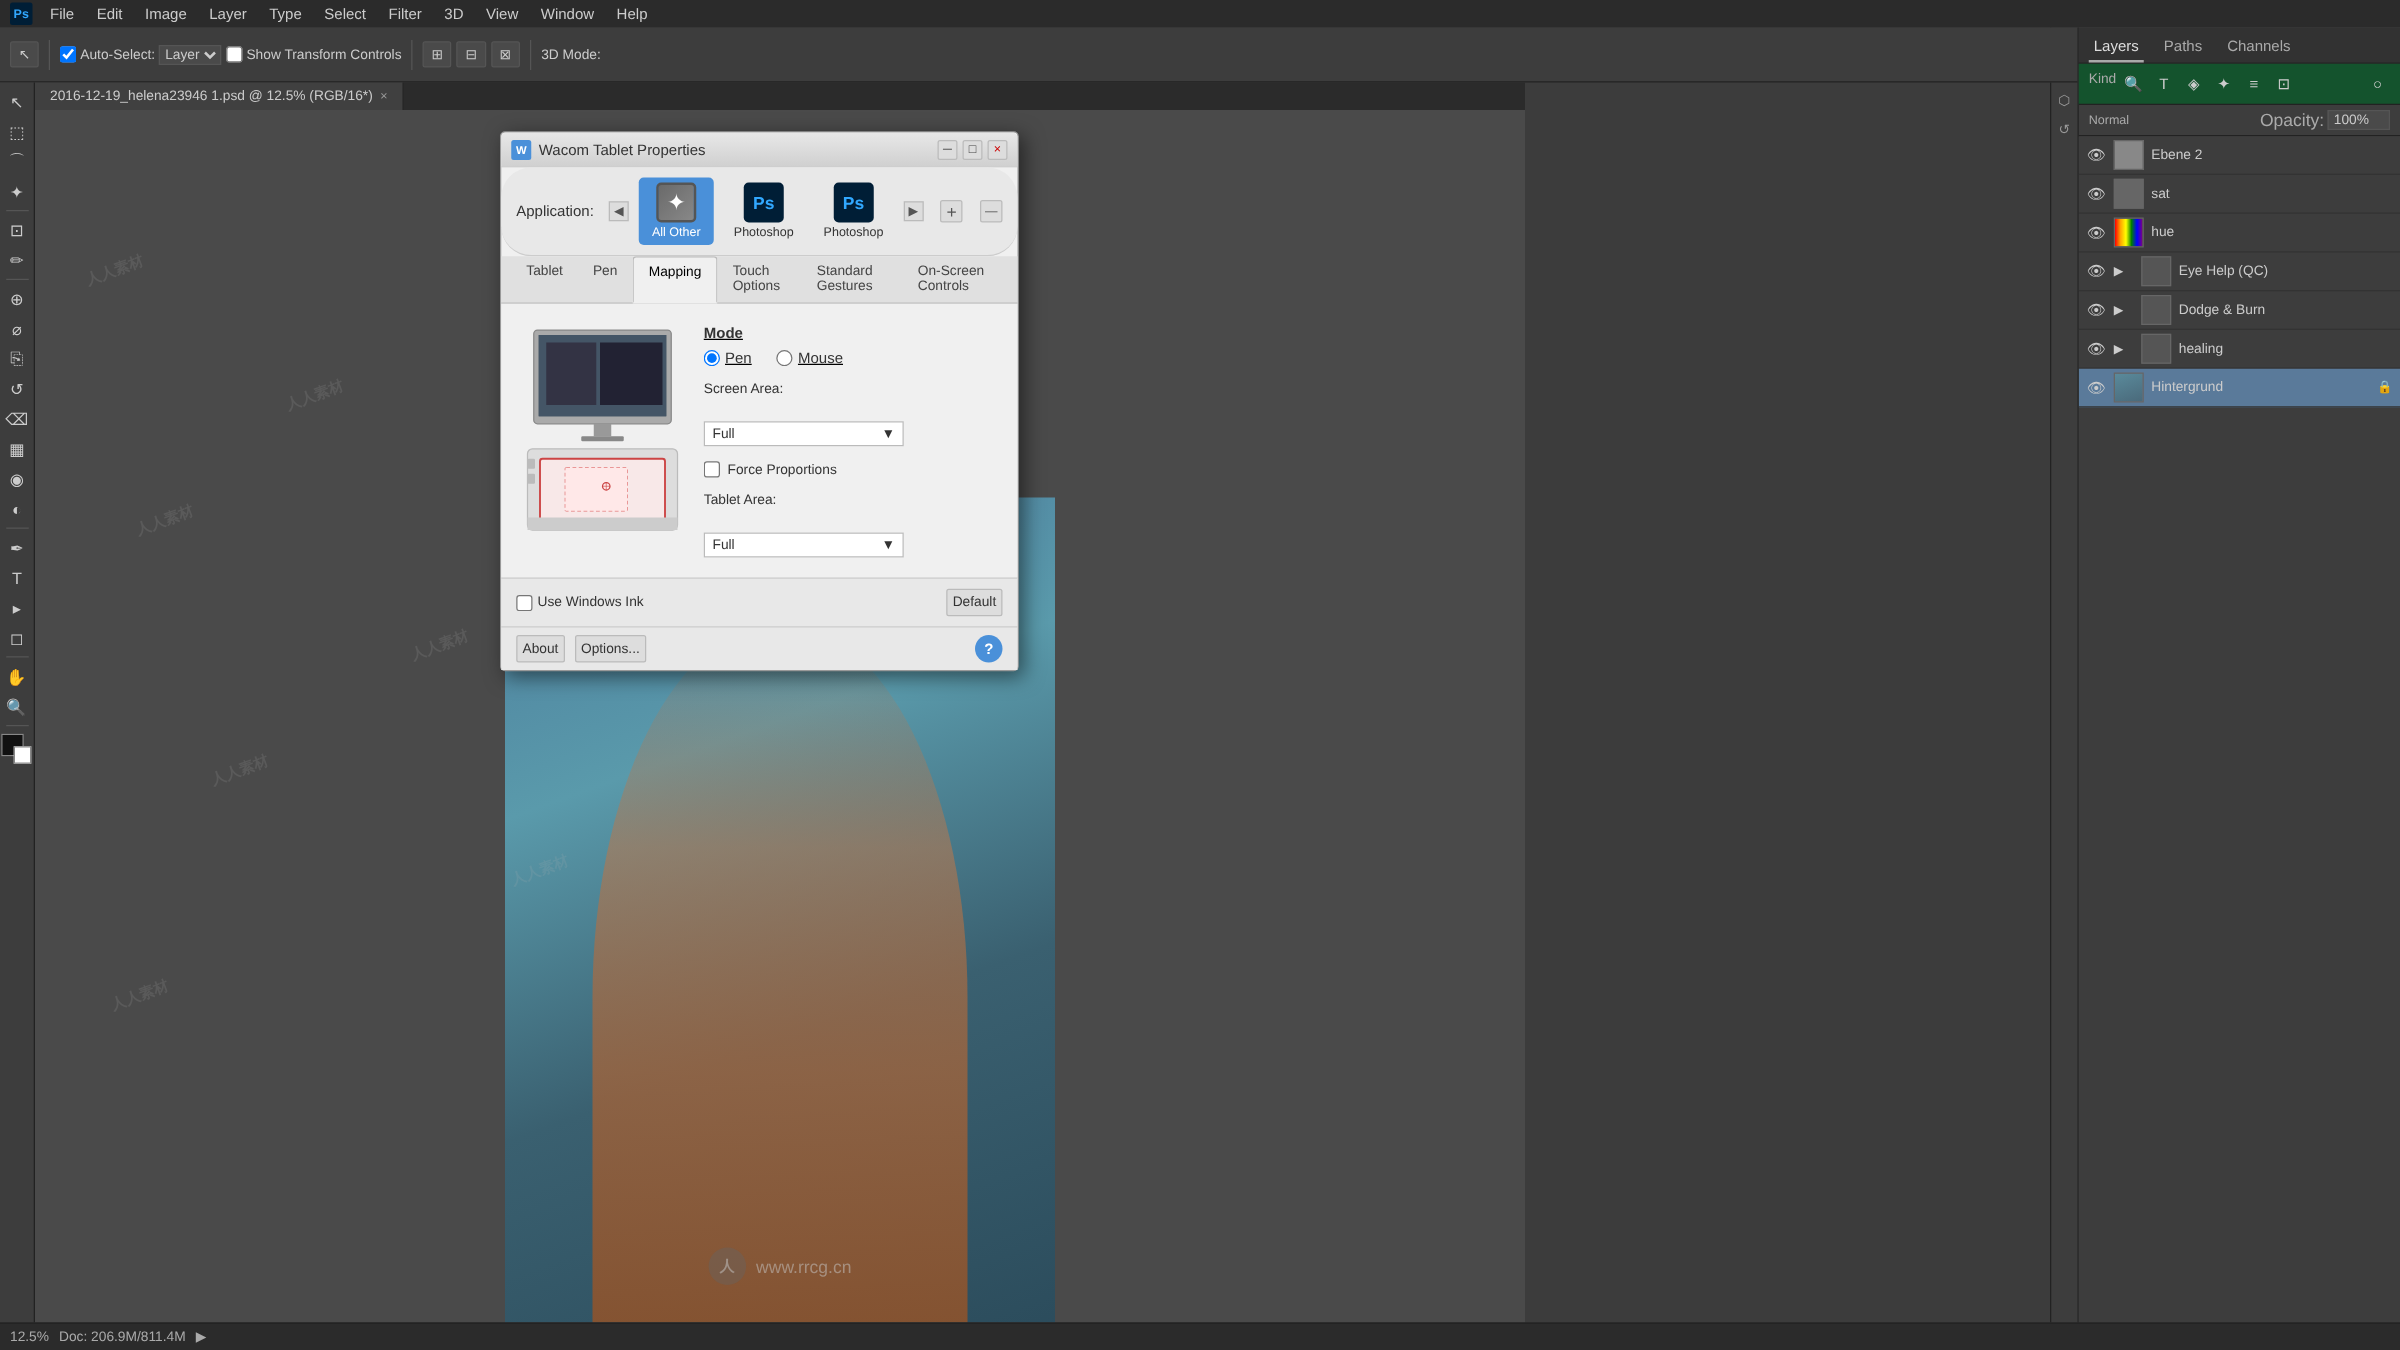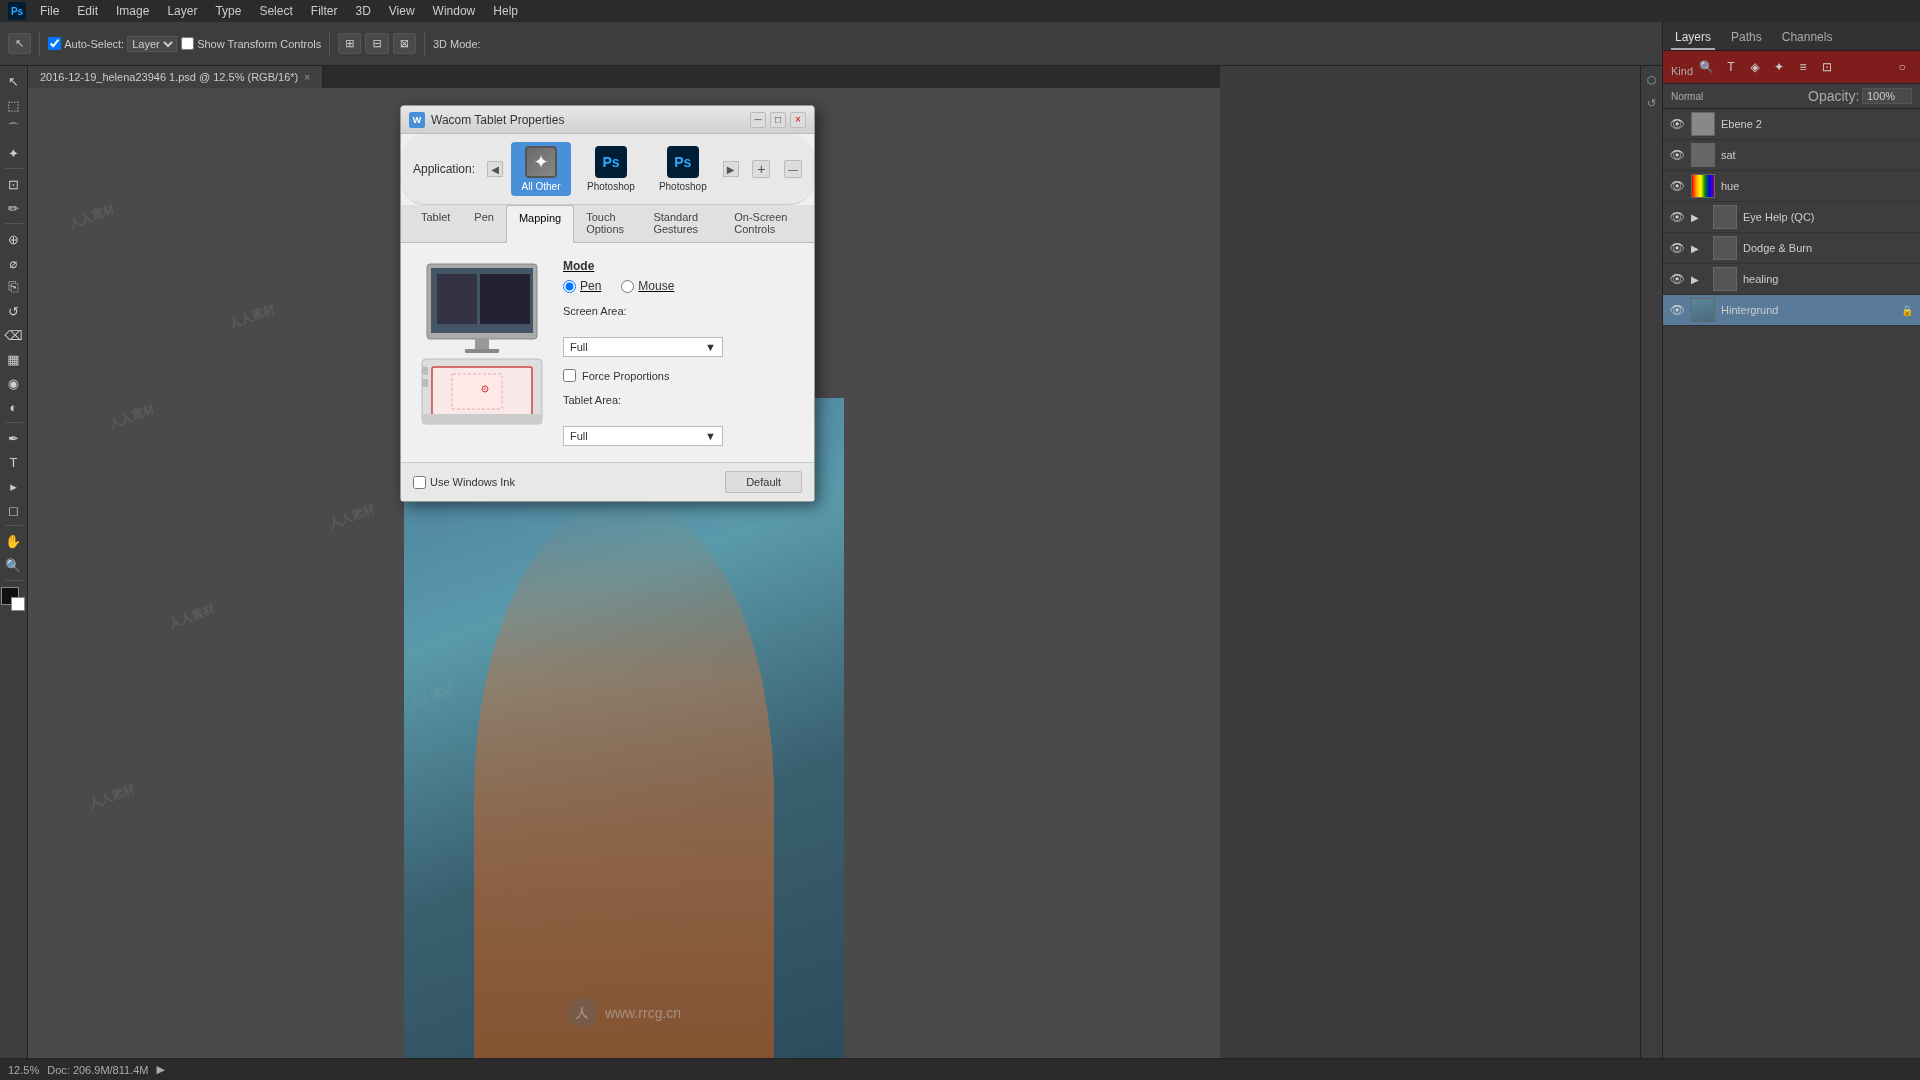--- a/index.html
+++ b/index.html
@@ -241,24 +241,24 @@
       padding: 4px 4px;
       cursor: pointer;
       border-bottom: 2px solid transparent;
     }
     .panel-tab.active {
       color: #ddd;
       border-bottom: 2px solid #aaa;
     }
     #panel-search-row {
       display: flex;
-      align-items: flex-end;
+      align-items: flex-start;
       padding: 6px 8px;
       gap: 4px;
-      background: #7f1d1d;
+      background: #14532d;
       border-bottom: 1px solid #222;
     }
     .panel-icon-btn {
       width: 20px;
       height: 20px;
       display: flex;
       align-items: center;
       justify-content: center;
       color: #ccc;
       font-size: 12px;
@@ -581,21 +581,21 @@
     }
     .wacom-check-row {
       display: flex;
       align-items: center;
       gap: 4px;
       color: #333;
       font-size: 11px;
       margin-right: auto;
     }
     .wacom-action-btn {
-      padding: 4px 20px;
+      padding: 4px 4px;
       background: #ddd;
       border: 1px solid #bbb;
       font-size: 11px;
       color: #333;
       cursor: pointer;
       border-radius: 2px;
     }
     .wacom-help-btn {
       width: 22px;
       height: 22px;
@@ -961,19 +961,25 @@
 
   <div id="wacom-bottom">
     <div class="wacom-check-row">
       <input type="checkbox" style="">
       <span>Use Windows Ink</span>
     </div>
     <div style="flex:1"></div>
     <button class="wacom-action-btn">Default</button>
   </div>
 
+  <div id="wacom-footer">
+    <button class="wacom-action-btn">About</button>
+    <button class="wacom-action-btn">Options...</button>
+    <div style="flex:1"></div>
+    <div class="wacom-help-btn">?</div>
+  </div>
 </div>
 
 <div id="status-bar">
   <span>12.5%</span>
   <span>Doc: 206.9M/811.4M</span>
   <span>▶</span>
 </div>
 
 </body></html>

